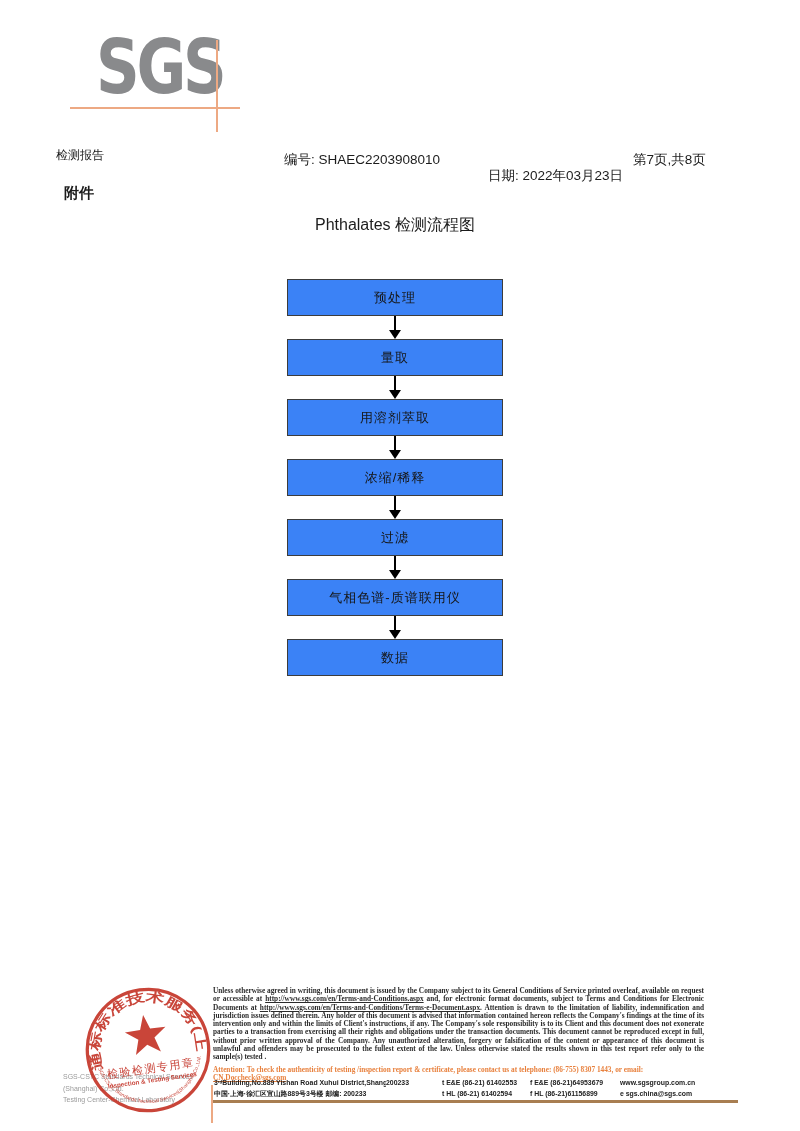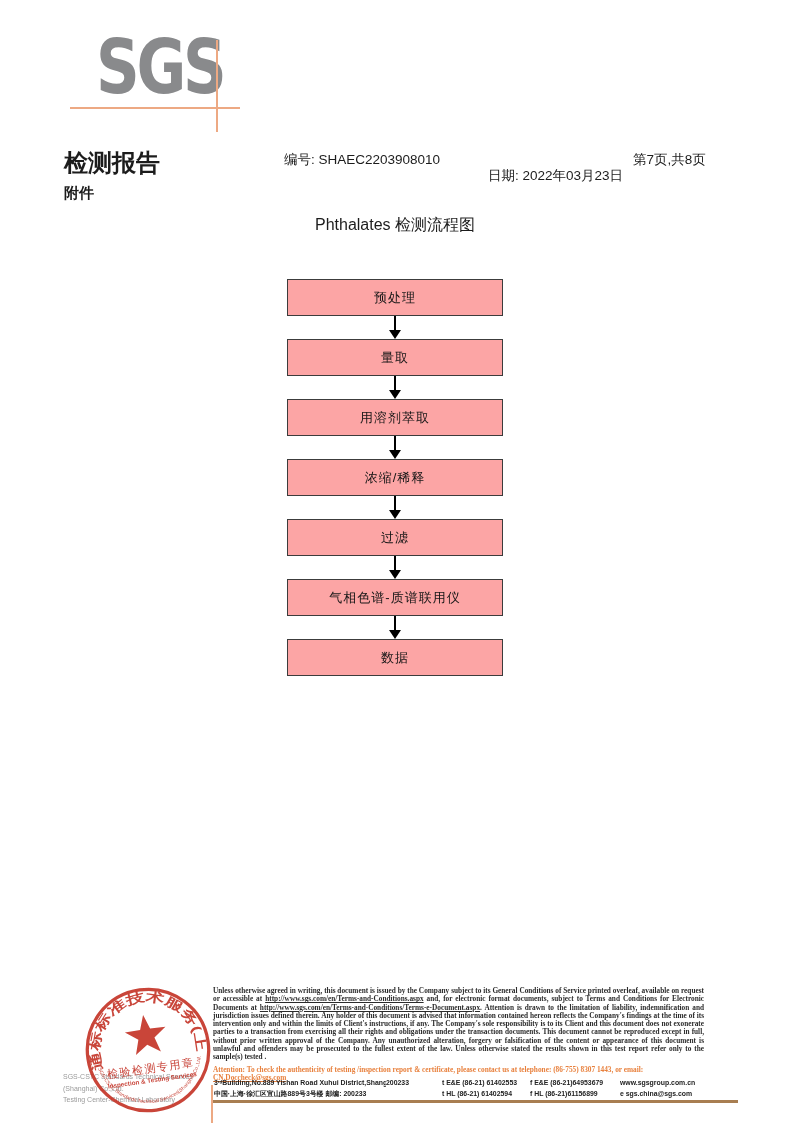--- a/index.html
+++ b/index.html
@@ -9,32 +9,32 @@
 
   
   .logo-wrap { position:absolute; left:96px; top:30px; width:150px; height:80px; }
   .logo-text { font-family:"DejaVu Sans","Liberation Sans",sans-serif; font-weight:bold;
                font-size:74px; line-height:74px; letter-spacing:-4px; color:#898a8c;
                transform:scaleX(.82); transform-origin:left top; }
   .reg-hline { position:absolute; left:70px; top:107px; width:170px; height:2px; background:#eda983; }
   .reg-vline { position:absolute; left:216px; top:40px; width:2px; height:92px; background:#eda983; }
 
   
-  .report-title { position:absolute; left:64px; top:147px; font-size:24px; font-weight:bold; }
+  .report-title { position:absolute; left:56px; top:147px; font-size:12px; font-weight:normal; }
   .meta { position:absolute; top:151px; font-size:13.5px; }
   .meta-no   { left:284px; }
   .meta-date { left:488px;margin-top:16px; }
   .meta-page { left:633px; }
   .attachment { position:absolute; left:64px; top:184px; font-size:15px; font-weight:bold;text-align:center; }
 
   
   .fc-title { position:absolute; left:0; top:215px; width:790px; text-align:center;
               font-size:16px; font-weight:normal; }
   .flowchart { position:absolute; left:287px; top:279px; width:216px; }
-  .fc-box { width:216px; height:37px; border:1px solid #3c3c3c; background:#fca5a5;
+  .fc-box { width:216px; height:37px; border:1px solid #3c3c3c; background:#3b82f6;
             display:flex; align-items:center; justify-content:center;
             font-size:13px; color:#161616; letter-spacing:1px; }
   .fc-arrow { position:relative; height:23px; }
   .fc-arrow::before { content:""; position:absolute; left:50%; margin-left:-1px; top:0;
                       width:2px; height:14px; background:#000; }
   .fc-arrow::after  { content:""; position:absolute; left:50%; margin-left:-6px; top:14px;
                       border-left:6px solid transparent; border-right:6px solid transparent;
                       border-top:9px solid #000; }
 
   

